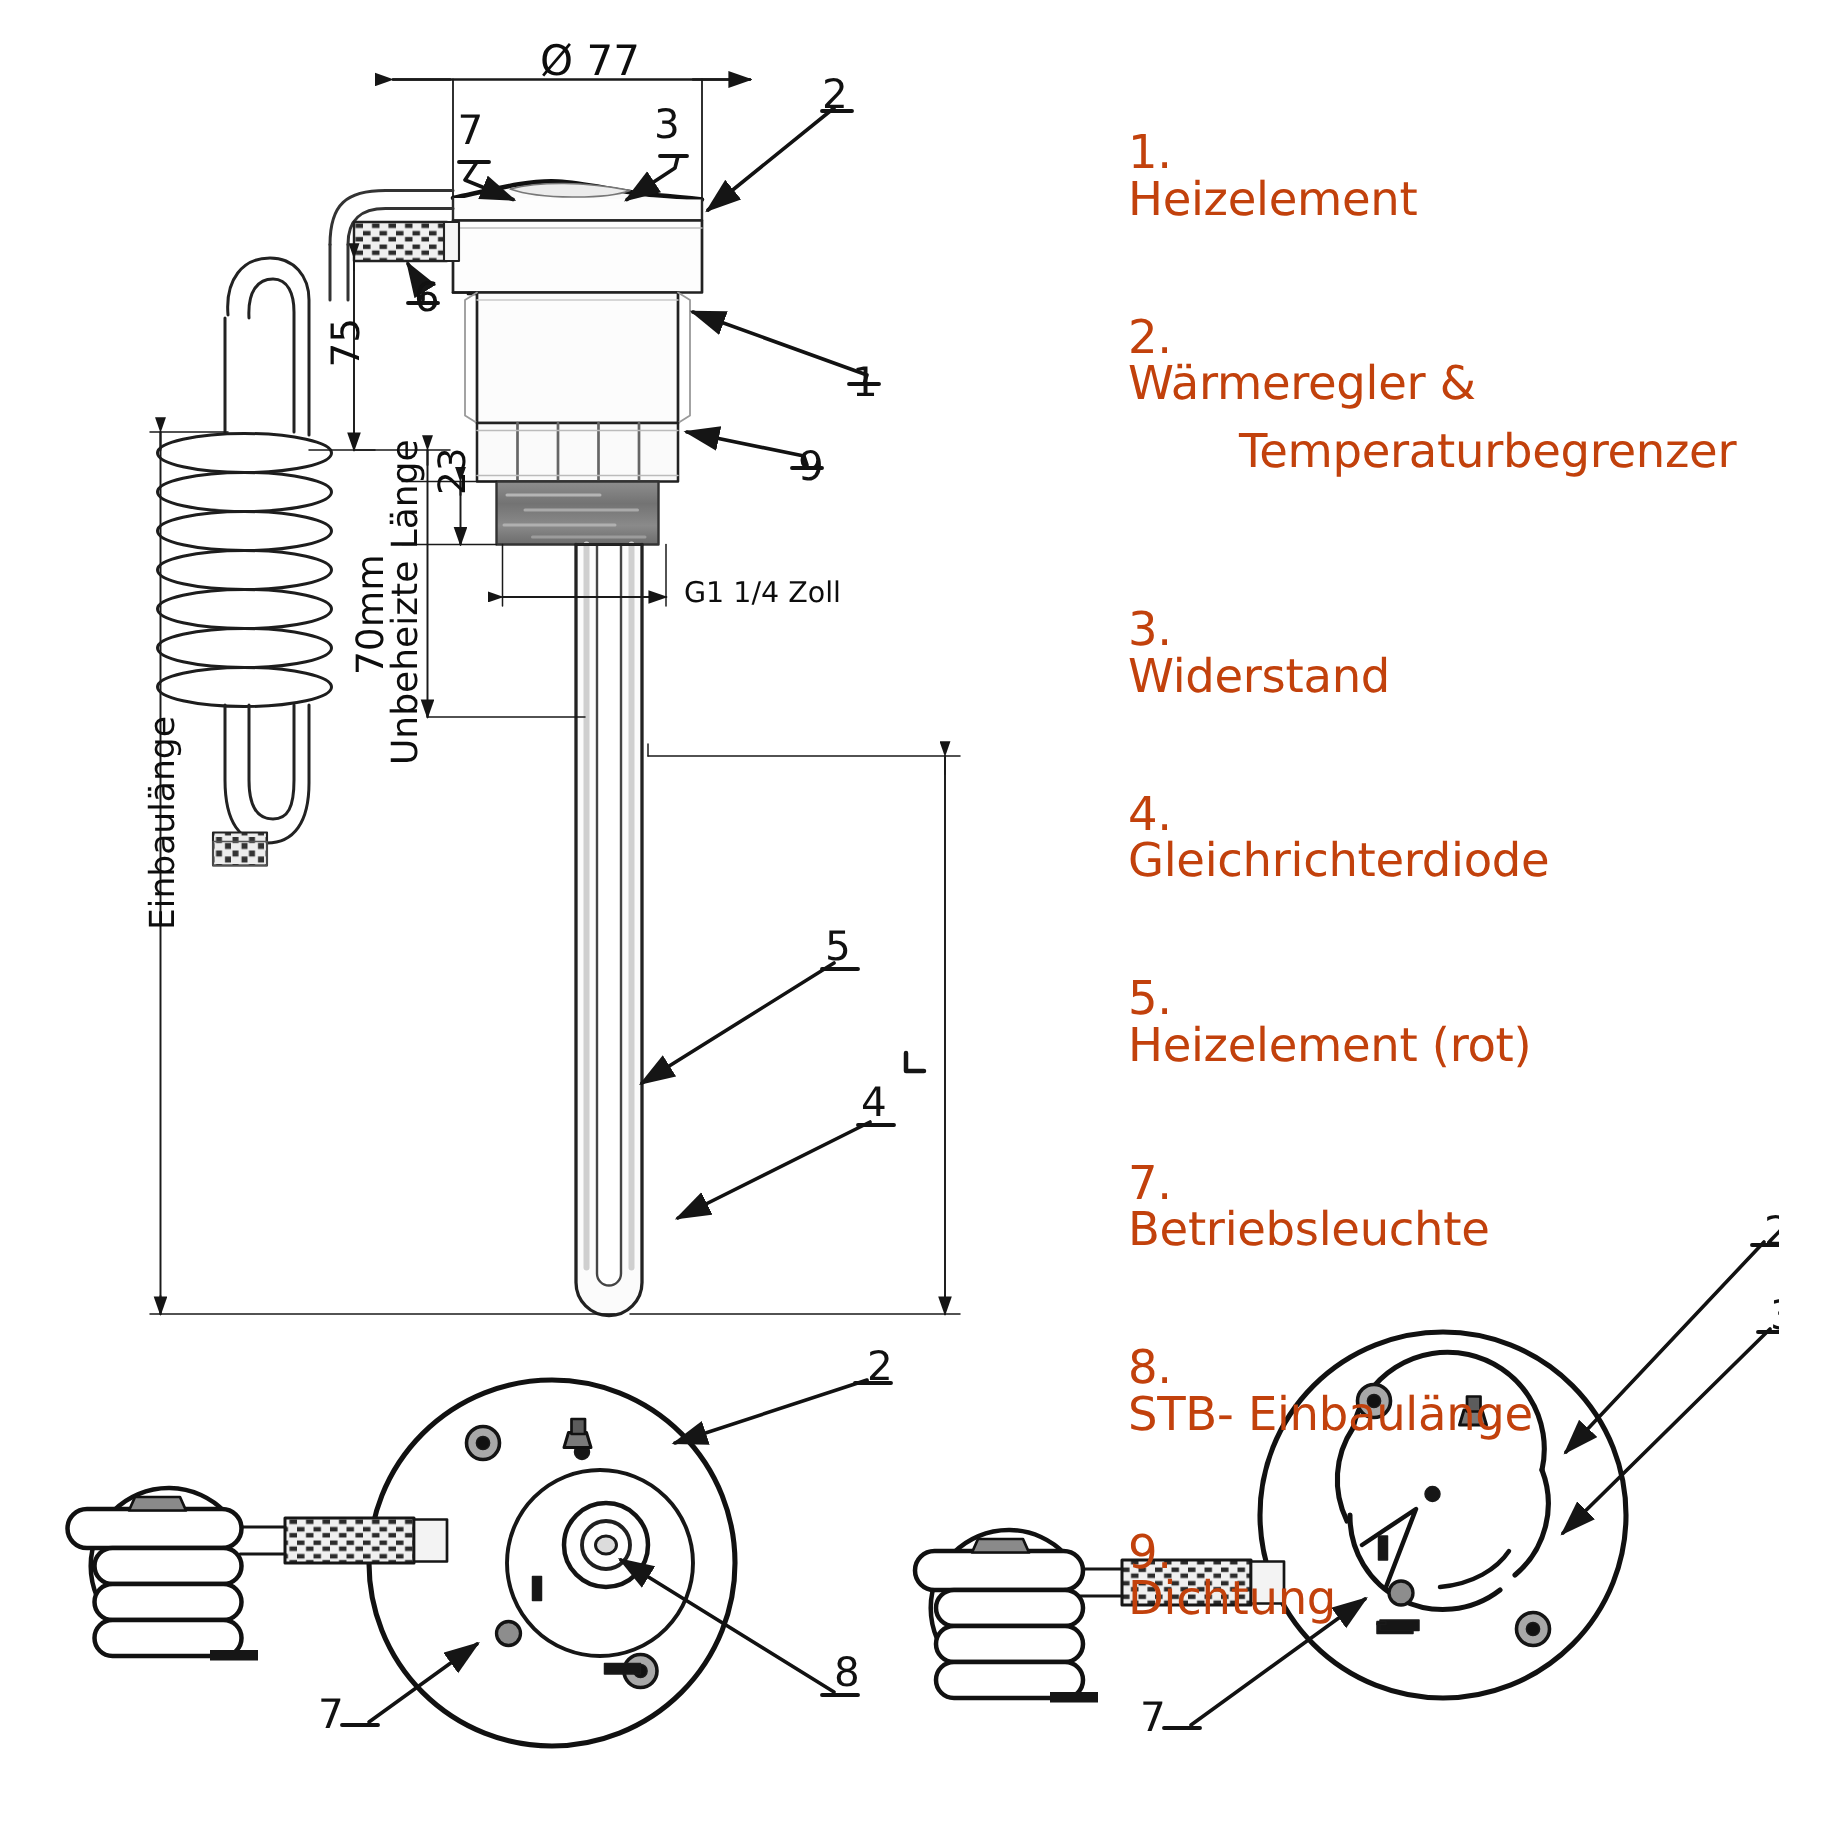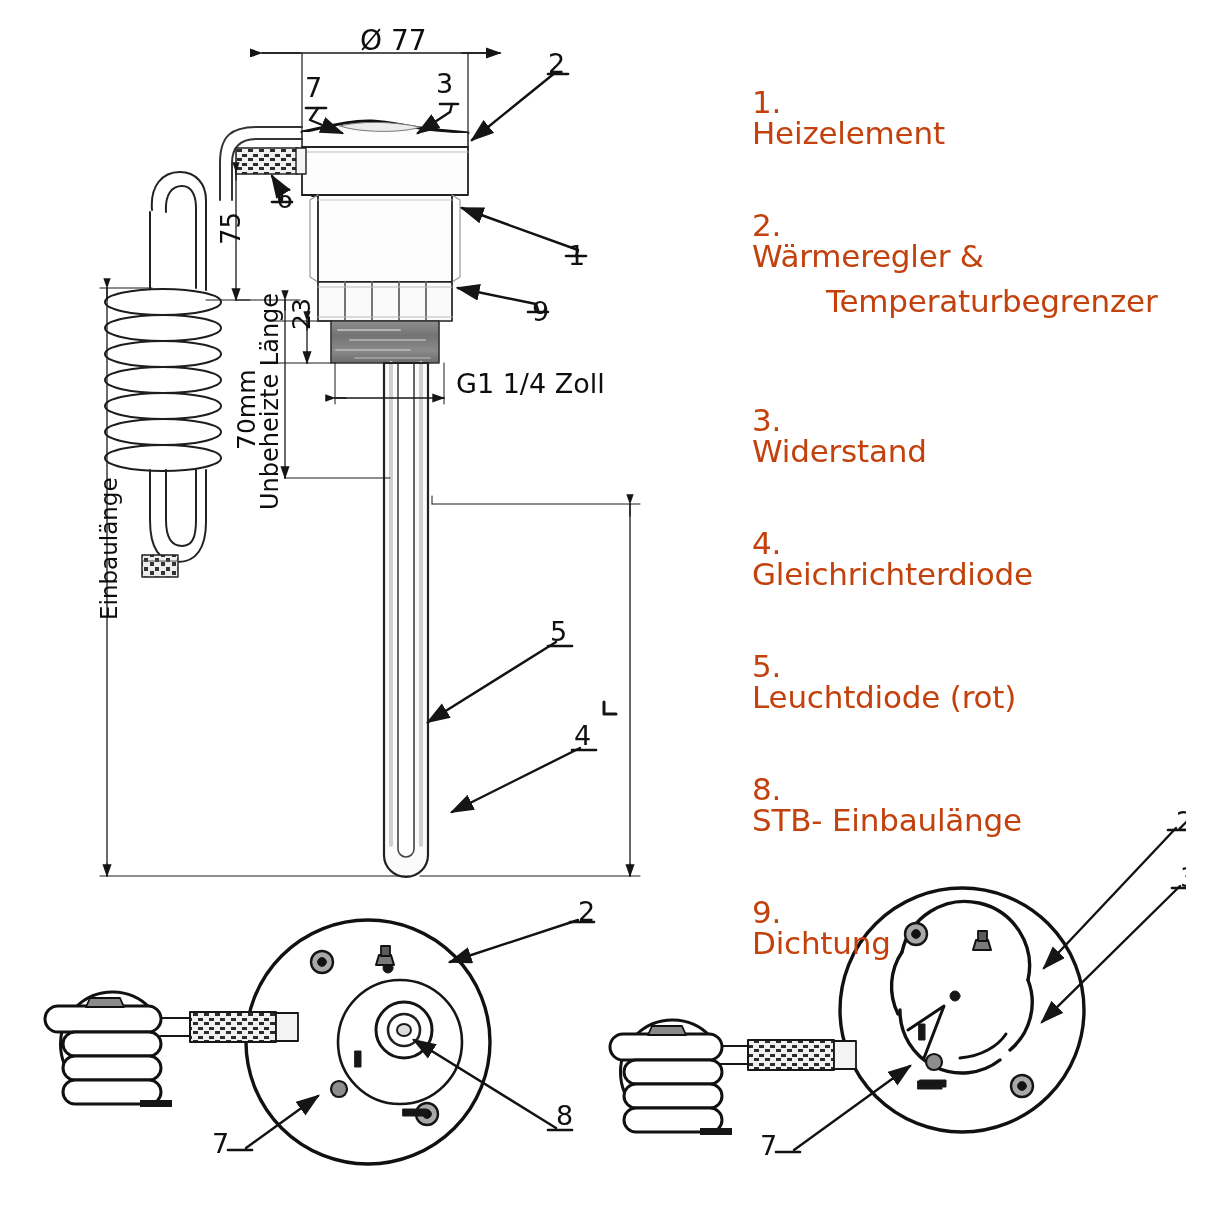--- a/index.html
+++ b/index.html
@@ -393,21 +393,21 @@
   <div class="vlabel" style="left:216px; top:245px; transform:rotate(-90deg); font-size:26px;">75</div>
 
   <div class="vlabel" style="left:287px; top:330px; transform:rotate(-90deg); font-size:25px;">23</div>
 
   <div class="vlabel" style="left:232px; top:450px; transform:rotate(-90deg); font-size:25px;">70mm</div>
 
   <div class="vlabel" style="left:256px; top:510px; transform:rotate(-90deg); font-size:24px;">Unbeheizte Länge</div>
 
   <div class="vlabel" style="left:96px; top:620px; transform:rotate(-90deg); font-size:23px;">Einbaulänge</div>
 
-  <div class="hlabel" style="left:456px; top:368px; font-size:27px;">G1 1/4 Zoll</div>
+  <div class="hlabel" style="left:456px; top:384px; font-size:19px;">G1 1/4 Zoll</div>
 
   <div class="callout" style="left:305px; top:72px;">7</div>
   <div class="callout" style="left:436px; top:68px;">3</div>
   <div class="callout" style="left:548px; top:48px;">2</div>
   <div class="callout" style="left:568px; top:240px;">1</div>
   <div class="callout" style="left:276px; top:183px;">6</div>
   <div class="callout" style="left:532px; top:296px;">9</div>
   <div class="callout" style="left:550px; top:616px;">5</div>
   <div class="callout" style="left:574px; top:720px;">4</div>
 
@@ -432,21 +432,25 @@
     <div class="legend-item">
       <span class="num">3.</span>
       <span>Widerstand</span>
     </div>
     <div class="legend-item">
       <span class="num">4.</span>
       <span>Gleichrichterdiode</span>
     </div>
     <div class="legend-item">
       <span class="num">5.</span>
-      <span>Leuchtdiode (rot)</span>
+      <span>Heizelement (rot)</span>
+    </div>
+    <div class="legend-item">
+      <span class="num">7.</span>
+      <span>Betriebsleuchte</span>
     </div>
     <div class="legend-item">
       <span class="num">8.</span>
       <span>STB- Einbaulänge</span>
     </div>
     <div class="legend-item">
       <span class="num">9.</span>
       <span>Dichtung</span>
     </div>
   </div>

